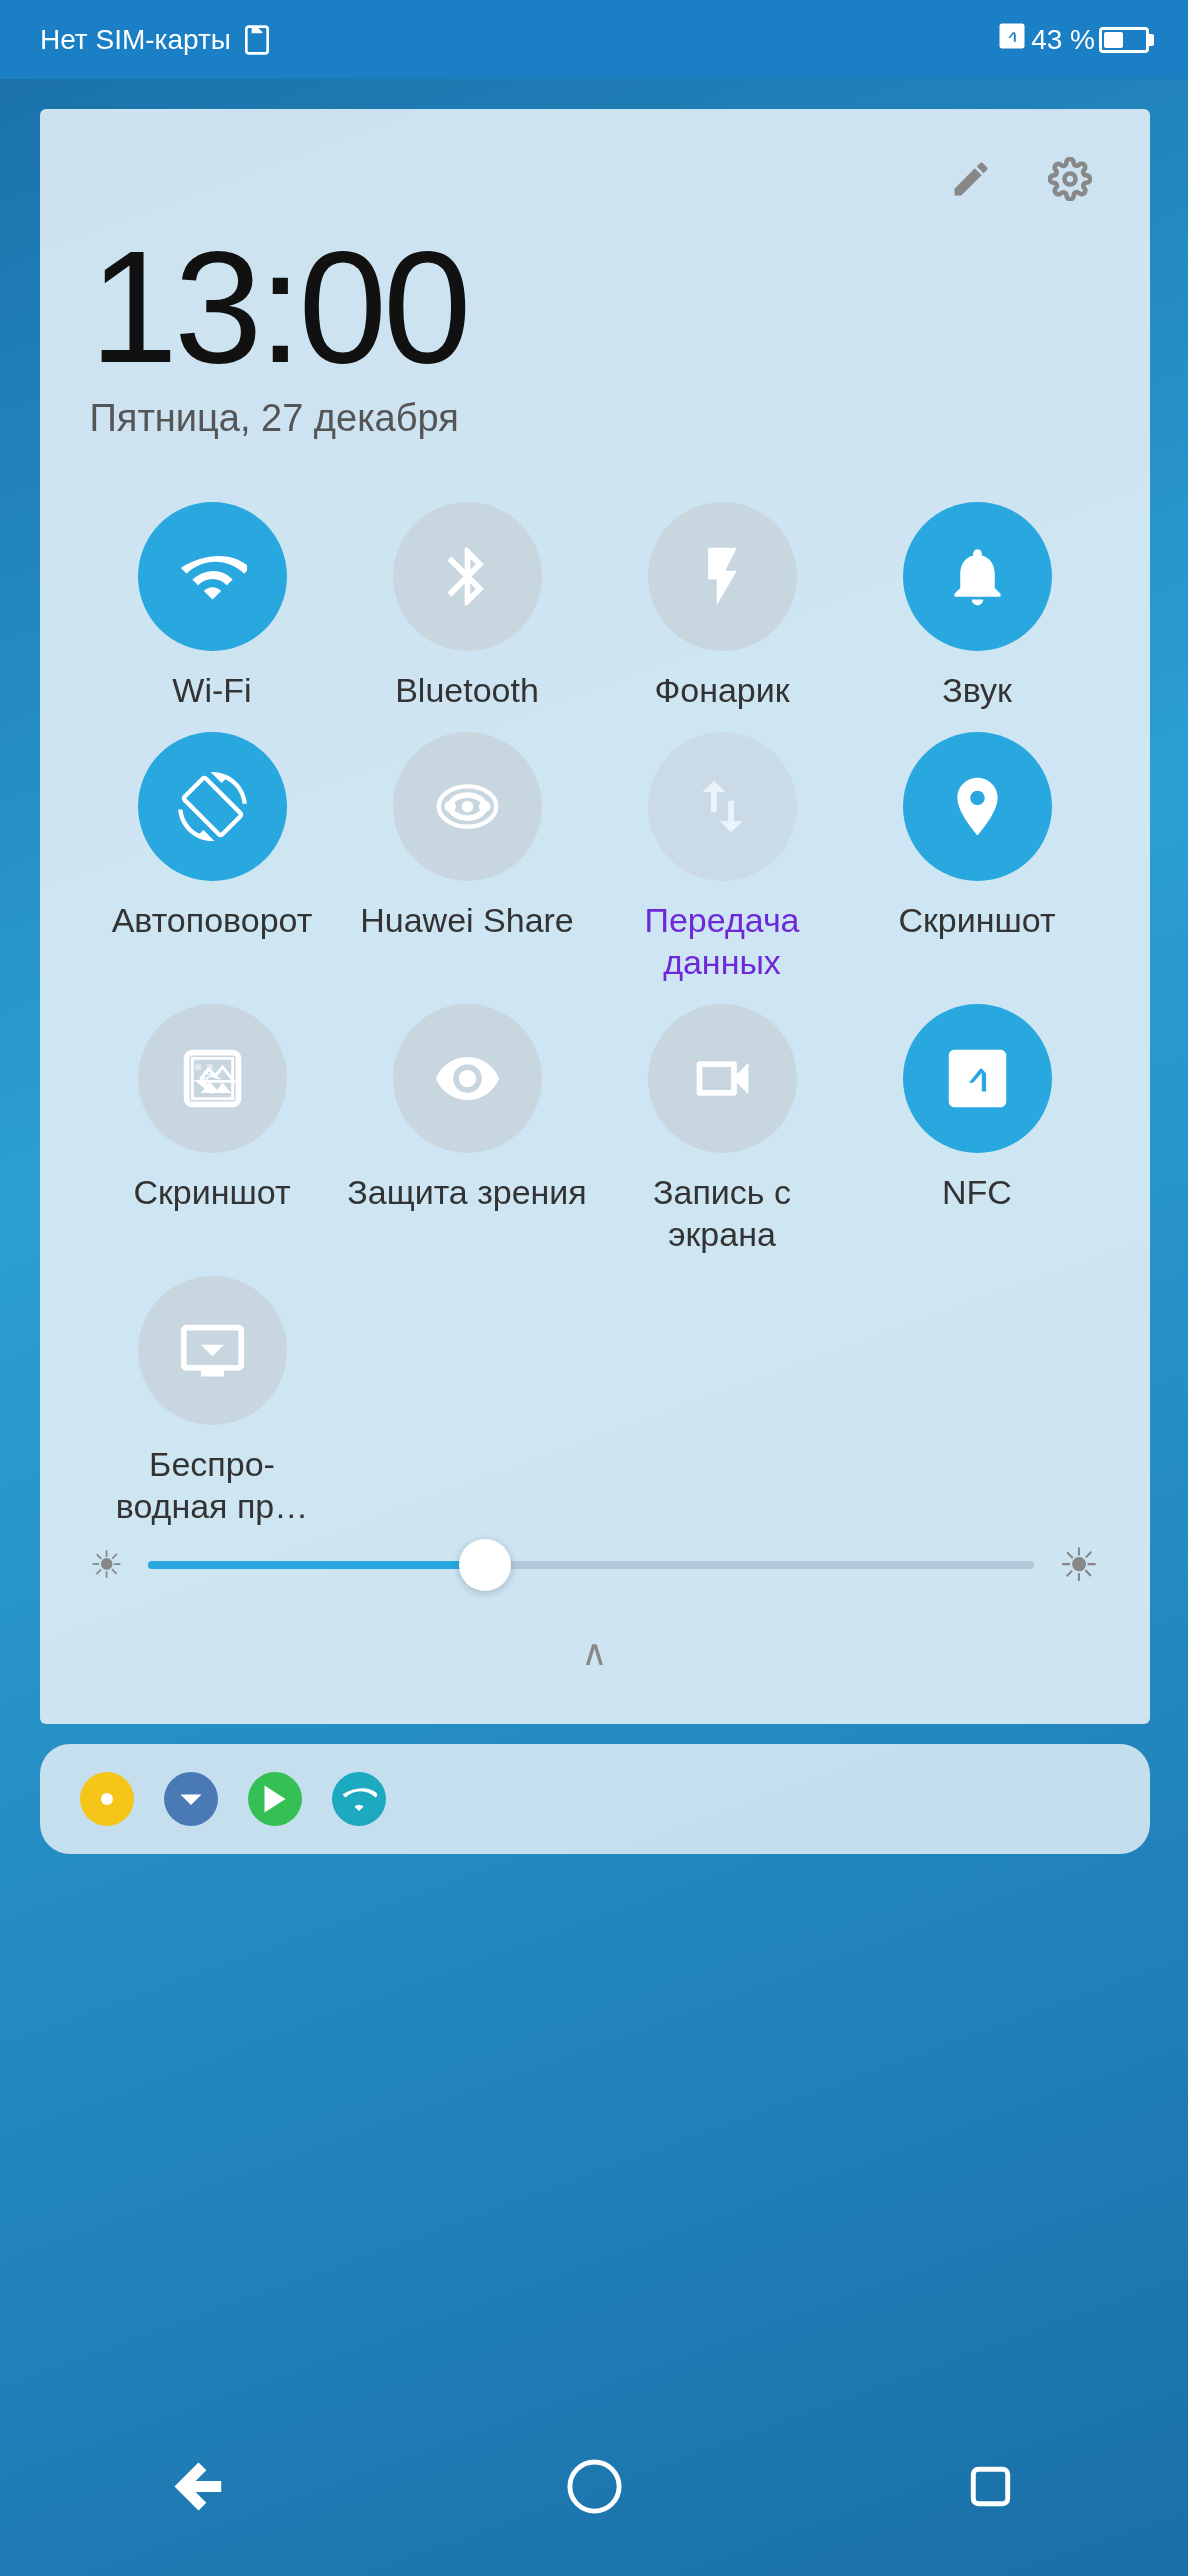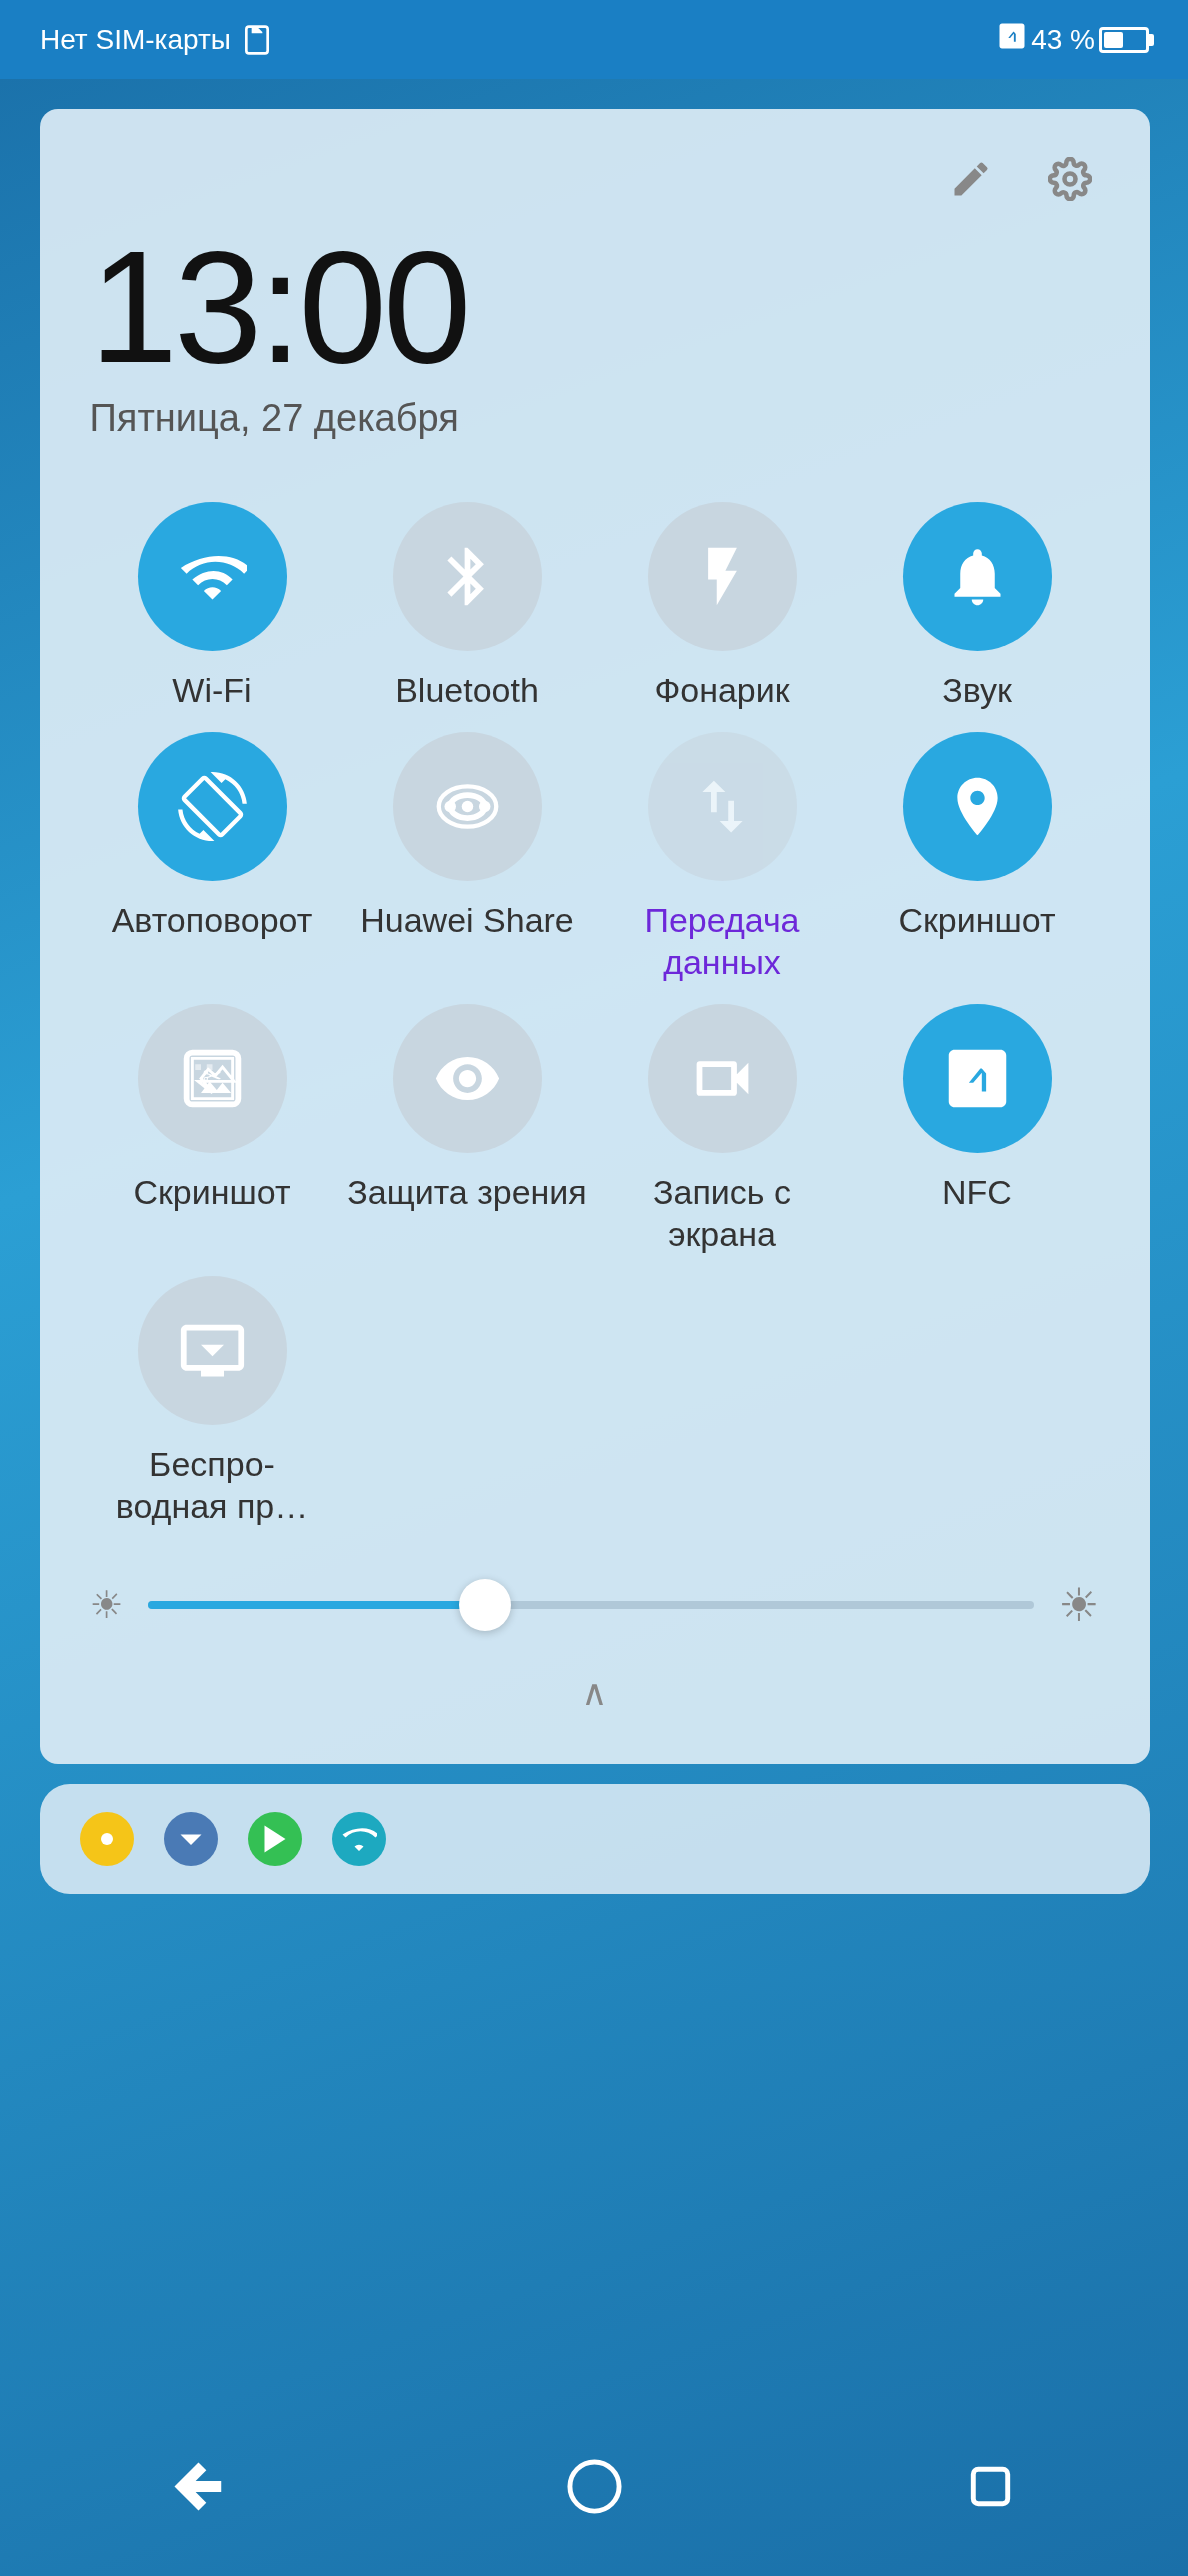--- a/index.html
+++ b/index.html
@@ -57,21 +57,21 @@
       width: 43%;
       background: white;
       border-radius: 2px;
     }
 
     
     .quick-panel {
       width: 1110px;
       margin: 30px auto 0;
       background: rgba(220, 235, 245, 0.92);
-      border-radius: 18px;
+      border-radius: 6px;
       padding: 40px 50px 50px;
       display: flex;
       flex-direction: column;
       justify-content: center;
     }
 
     
     .panel-top-icons {
       display: flex;
       justify-content: flex-end;
@@ -101,21 +101,20 @@
       font-size: 38px;
       color: #555;
       margin-bottom: 62px;
     }
 
     
     .toggle-grid {
       display: grid;
       grid-template-columns: repeat(4, 1fr);
       gap: 20px 10px;
-      margin-bottom: 40px;
     }
     .toggle-item {
       display: flex;
       flex-direction: column;
       align-items: center;
       gap: 18px;
       cursor: pointer;
     }
     .toggle-circle {
       width: 149px;

